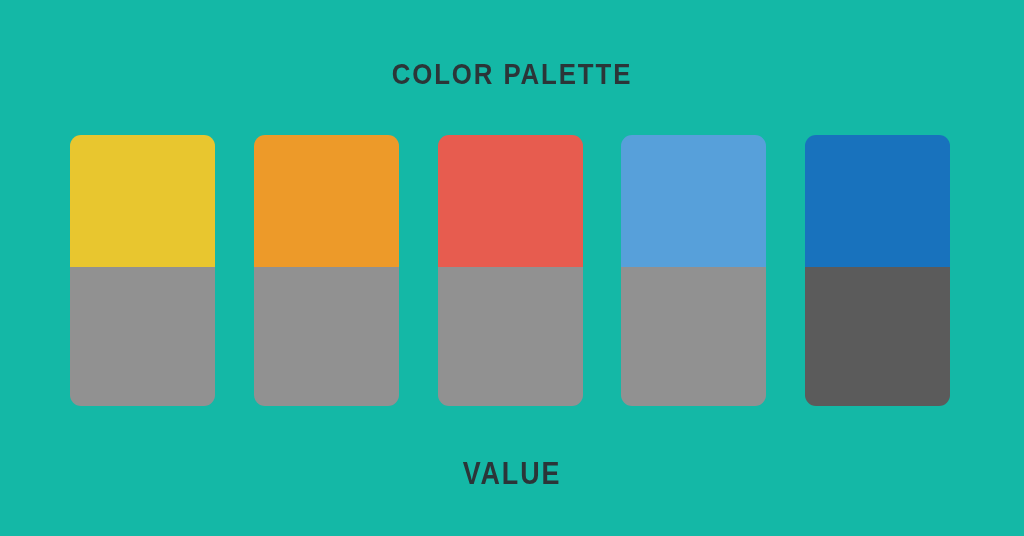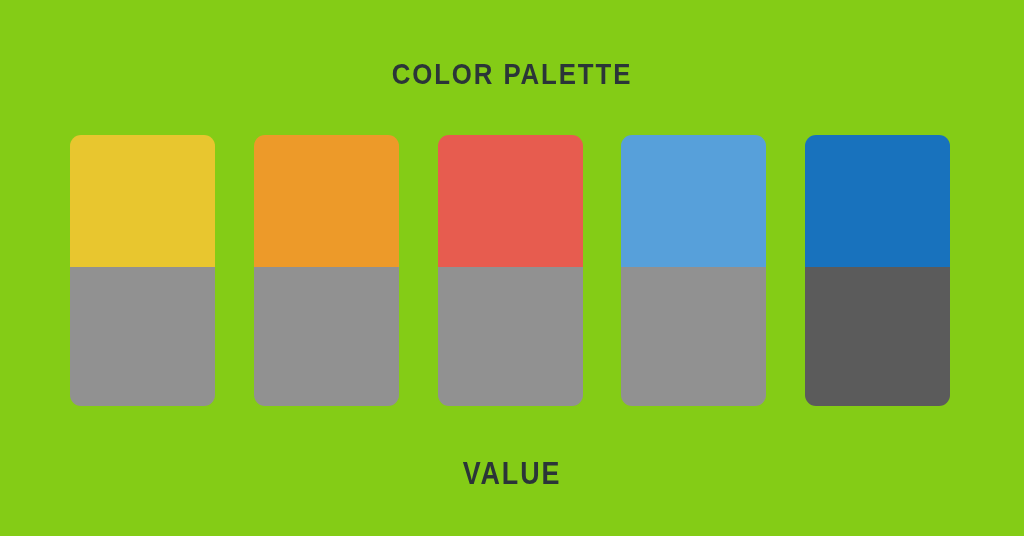--- a/index.html
+++ b/index.html
@@ -85,21 +85,21 @@
     color: #2b3538;
     line-height: 36px;
     transform: scaleX(0.84);
     transform-origin: center top;
     white-space: nowrap;
   }
 </style>
 </head>
 <body>
 
-<div id="canvas" style="background-color: #84cc16;">
+<div id="canvas" style="background-color: #14b8a6;">
 
   <div id="palette-title" style="color: rgb(43, 53, 56);">COLOR PALETTE</div>
 
   <div id="swatch-row">
 
     <div class="swatch" style="border-radius: 11px;">
       <div class="swatch-top" style="background-color: rgb(232, 198, 47);"></div>
       <div class="swatch-bottom" style="background-color: rgb(145, 145, 145);"></div>
     </div>
 

